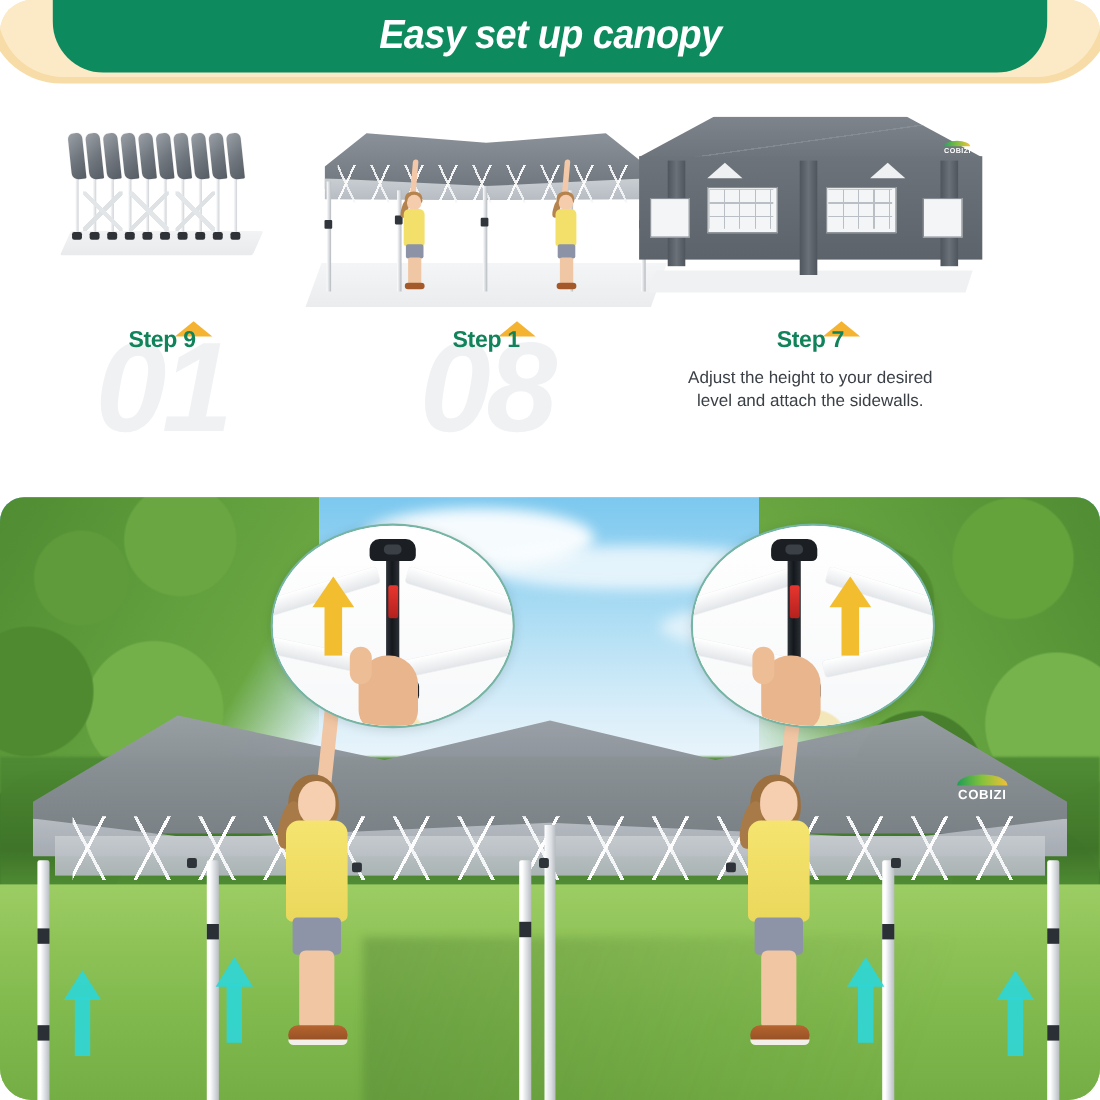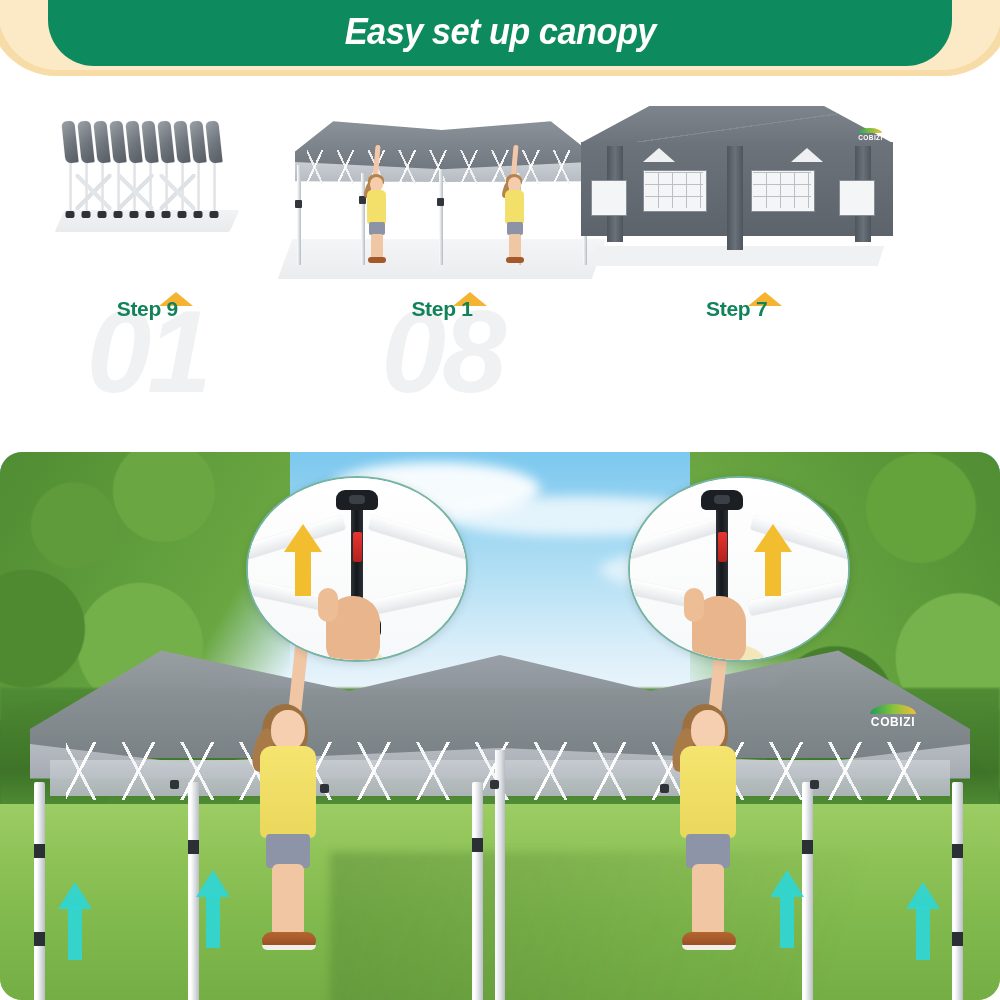--- a/index.html
+++ b/index.html
@@ -3,21 +3,21 @@
 <meta charset="utf-8">
 <title>Easy set up canopy</title>
 <style>
   html,body{margin:0;padding:0;}
   body{
     width:1000px;height:1000px;
     background:#ffffff;
     font-family:"Liberation Sans","DejaVu Sans",sans-serif;
     overflow:hidden;position:relative;
   }
-  .page{position:relative;width:1000px;height:1000px;overflow:hidden;}
+  .page{position:relative;width:1000px;height:1000px;overflow:hidden;border-radius:29px;}
 
   
   .banner-wrap{position:absolute;left:0;top:0;width:1000px;height:80px;}
   .banner-shadow{
     position:absolute;left:-12px;top:-46px;width:1024px;height:122px;
     background:#f7dca8;border-radius:0 0 68px 68px;
     filter:blur(0.4px);
   }
   .banner-shadow2{
     position:absolute;left:-2px;top:-50px;width:1004px;height:120px;
@@ -397,20 +397,22 @@
           <div class="logo3">
             <span class="swoosh"></span>
             <span>COBIZI</span>
           </div>
         </div>
       </div>
       <div class="step-head">
         <div class="roof"></div>
         <div class="step-label">Step 7</div>
       </div>
+      <div class="step-desc">Adjust the height to your desired
+level and attach the sidewalls.</div>
     </div>
 
   </div>
 
   <div class="photo">
     <div class="sky"></div>
     <div class="cloud" style="left:330px;top:10px;width:210px;height:54px;"></div>
     <div class="cloud" style="left:440px;top:44px;width:280px;height:40px;opacity:.8;"></div>
     <div class="cloud" style="left:150px;top:70px;width:160px;height:34px;opacity:.7;"></div>
     <div class="cloud" style="left:600px;top:96px;width:240px;height:44px;opacity:.65;"></div>

